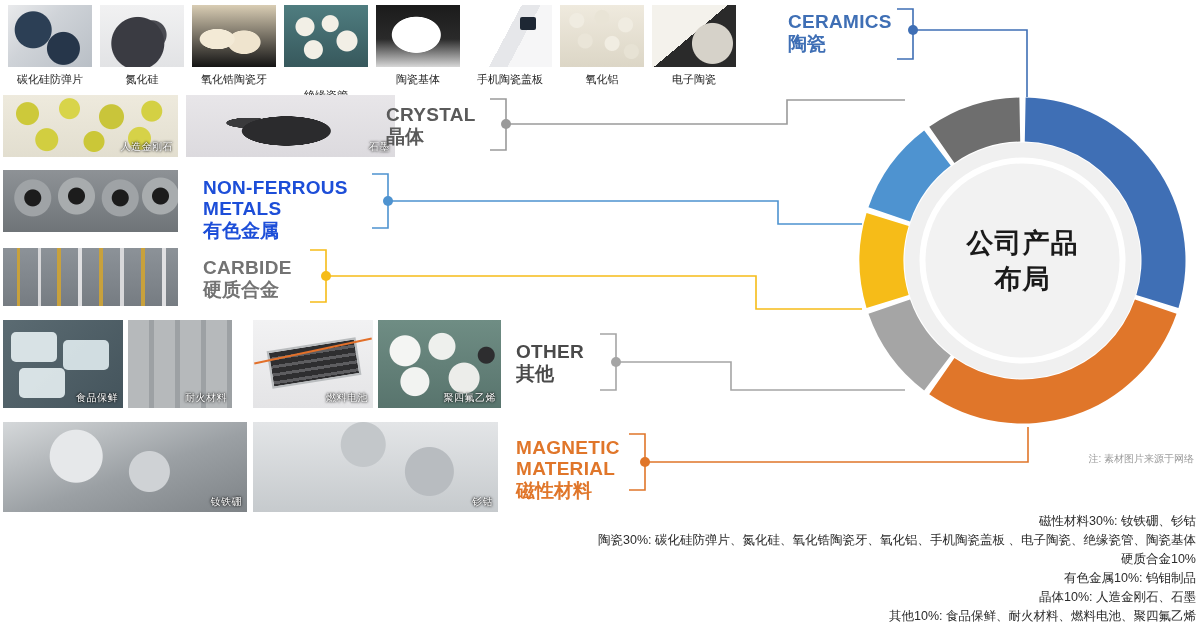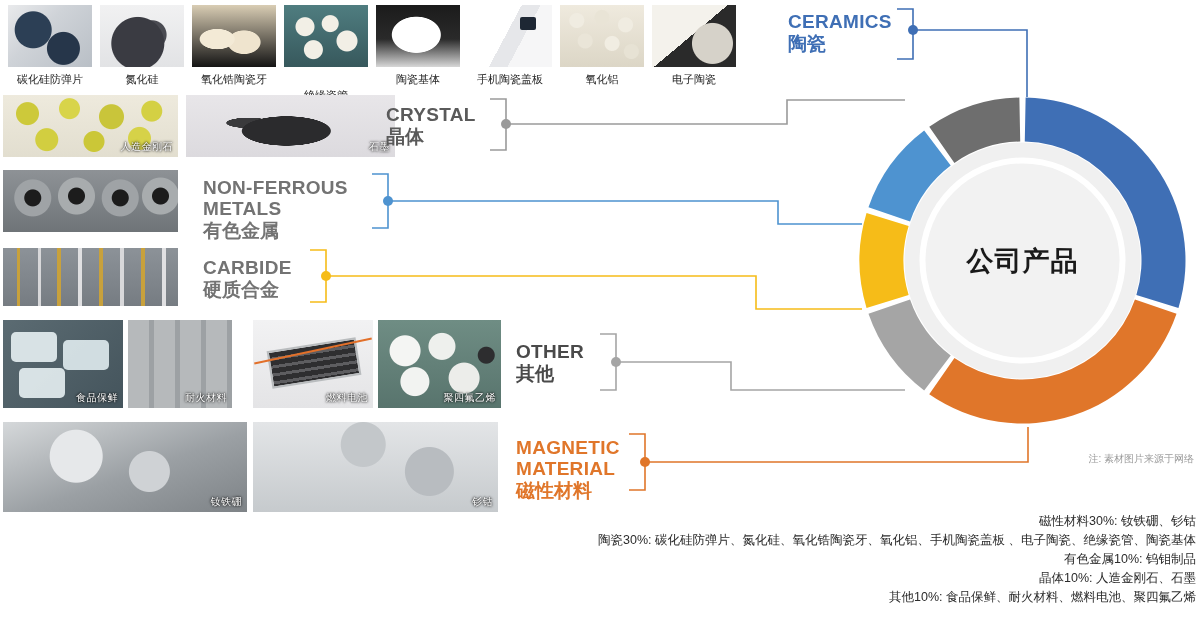--- a/index.html
+++ b/index.html
@@ -256,21 +256,21 @@
   <div class="catlabel" style="left:788px;top:11px;color:#3F6FB5;">
     <div class="en">CERAMICS</div>
     <div class="cn">陶瓷</div>
   </div>
 
   <div class="catlabel" style="left:386px;top:104px;color:#5A5A5A;">
     <div class="en">CRYSTAL</div>
     <div class="cn">晶体</div>
   </div>
 
-  <div class="catlabel" style="left:203px;top:177px;color:#737373;">
+  <div class="catlabel" style="left:203px;top:177px;color:#1d4ed8;">
     <div class="en">NON-FERROUS</div>
     <div class="en">METALS</div>
     <div class="cn">有色金属</div>
   </div>
 
   <div class="catlabel" style="left:203px;top:257px;color:#737373;">
     <div class="en">CARBIDE</div>
     <div class="cn">硬质合金</div>
   </div>
 
@@ -294,26 +294,28 @@
           <path d="M 170.62918311114942 4.530038924172004 A 163 163 0 0 1 323.46061420139 214.88445755651514 L 281.3608165028553 202.09356103819204 A 119 119 0 0 0 169.78449564556306 48.52193025752433 Z" fill="#3F6FB5"></path>
           <path d="M 321.5266726816775 220.83651753359393 A 163 163 0 0 1 74.24022262838083 301.1847557674248 L 99.41464105998355 265.0980732289789 A 119 119 0 0 0 279.9489205467462 206.43892997851336 Z" fill="#E0762A"></path>
           <path d="M 69.17709799751896 297.50618039851224 A 163 163 0 0 1 13.473327318322475 220.83651753359396 L 55.05107945325385 206.43892997851339 A 119 119 0 0 0 95.71824945831138 262.41248753020216 Z" fill="#A5A5A5"></path>
           <path d="M 11.539385798609999 214.88445755651523 A 163 163 0 0 1 11.539385798609999 120.11554244348483 L 53.63918349714473 132.90643896180794 A 119 119 0 0 0 53.63918349714473 202.0935610381921 Z" fill="#F6BC18"></path>
           <path d="M 13.473327318322475 114.16348246640607 A 163 163 0 0 1 69.17709799751897 37.49381960148776 L 95.71824945831139 72.5875124697978 A 119 119 0 0 0 55.051079453253834 128.56107002148664 Z" fill="#4E93D0"></path>
           <path d="M 74.24022262838079 33.815244232575196 A 163 163 0 0 1 164.37081688885047 4.530038924172004 L 165.21550435443683 48.52193025752433 A 119 119 0 0 0 99.41464105998352 69.90192677102115 Z" fill="#6E6E6E"></path>
         </g>
     </svg>
     <div class="donut-center">
       <div>公司产品</div>
+      <div>布局</div>
     </div>
   </div>
 
   <div id="note">注: 素材图片来源于网络</div>
 
   <div id="legend">
     <div class="line">磁性材料30%: 钕铁硼、钐钴</div>
     <div class="line">陶瓷30%: 碳化硅防弹片、氮化硅、氧化锆陶瓷牙、氧化铝、手机陶瓷盖板 、电子陶瓷、绝缘瓷管、陶瓷基体</div>
+    <div class="line">硬质合金10%</div>
     <div class="line">有色金属10%: 钨钼制品</div>
     <div class="line">晶体10%: 人造金刚石、石墨</div>
     <div class="line">其他10%: 食品保鲜、耐火材料、燃料电池、聚四氟乙烯</div>
   </div>
 
 </div>
 
 </body></html>

